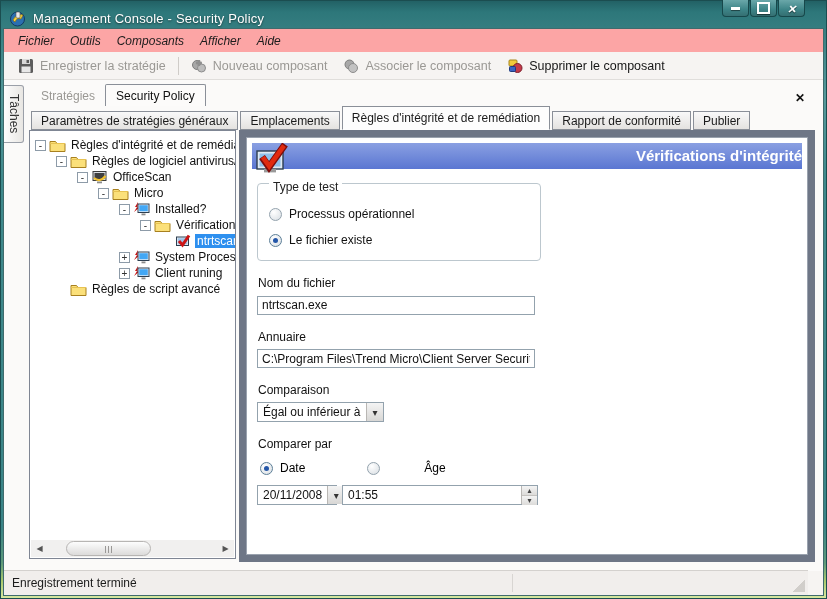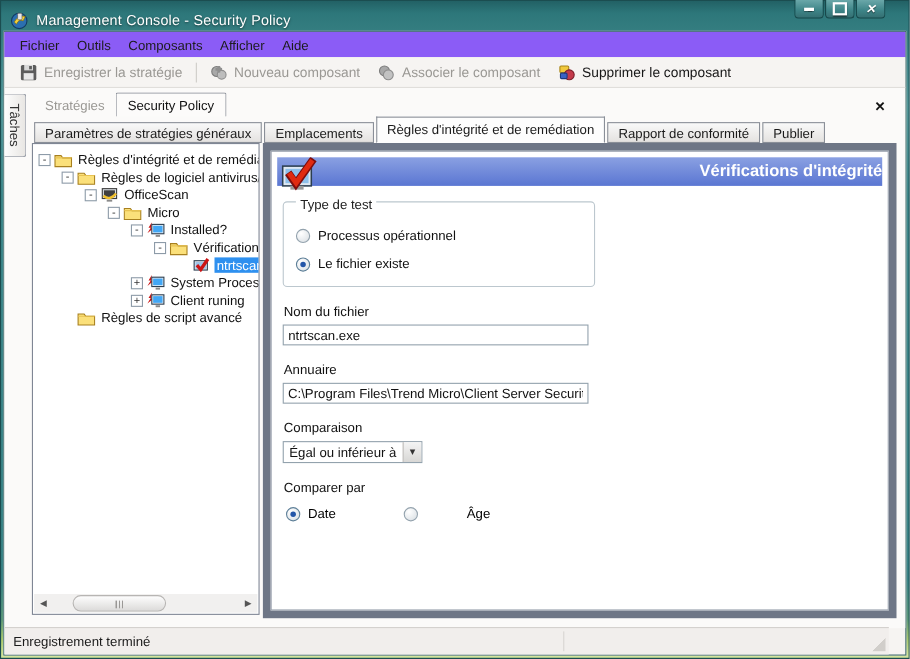--- a/index.html
+++ b/index.html
@@ -25,21 +25,21 @@
   .glyph-min::before { content:""; display:block; width:9px; height:3px; background:#fff; box-shadow:0 1px 1px rgba(0,0,0,.5); }
   .glyph-max::before { content:""; display:block; width:9px; height:8px; border:2px solid #fff; box-shadow:0 1px 1px rgba(0,0,0,.5); }
   .glyph-close::before { content:"\2715"; color:#fff; font-size:11px; font-weight:bold; text-shadow:0 1px 1px rgba(0,0,0,.6); }
 
   .window-body {
     position:absolute; top:28px; left:3px; width:821px; height:568px;
     background:#f6f4f2; border:1px solid #3f6b6d;
   }
 
   
-  .menubar { height:23px; display:flex; align-items:center; padding-left:6px; background:#8b5cf6; }
+  .menubar { height:23px; display:flex; align-items:center; padding-left:6px; background:#fca5a5;font-style:italic; }
   .menu-item { padding:3px 8px; font-size:12px; color:#1c1c1c; cursor:default; }
 
   
   .toolbar { height:28px; display:flex; align-items:center; padding-left:6px; background:#f6f4f2; border-bottom:1px solid #e0dedb; }
   .tool-btn { display:flex; align-items:center; gap:6px; padding:3px 8px; font-size:12.5px; cursor:default; }
   .tool-btn.disabled { color:#9a9894; }
   .tool-btn.enabled { color:#161616; }
   .tool-sep { width:1px; height:18px; background:#cfccc8; margin:0 4px; }
   .tb-icon { width:16px; height:16px; flex:0 0 auto; }
 
@@ -385,20 +385,33 @@
               <span class="opt">
                 <span class="radio checked"></span>
                 <span>Date</span>
               </span>
               <span class="opt">
                 <span class="radio"></span>
                 <span>Âge</span>
               </span>
             </div>
 
+            <div class="datetime-row">
+              <div class="combo date-combo">
+                <span class="combo-text">20/11/2008</span>
+                <span class="drop-btn"></span>
+              </div>
+              <div class="time-box">
+                <span class="time-text">01:55</span>
+                <span class="spinner">
+                  <span class="spin up"></span>
+                  <span class="spin down"></span>
+                </span>
+              </div>
+            </div>
 
           </div>
         </div>
       </div>
 
     </div>
 
     <div class="statusbar">
       <span class="status-text">Enregistrement terminé</span>
       <span class="status-sep"></span>

